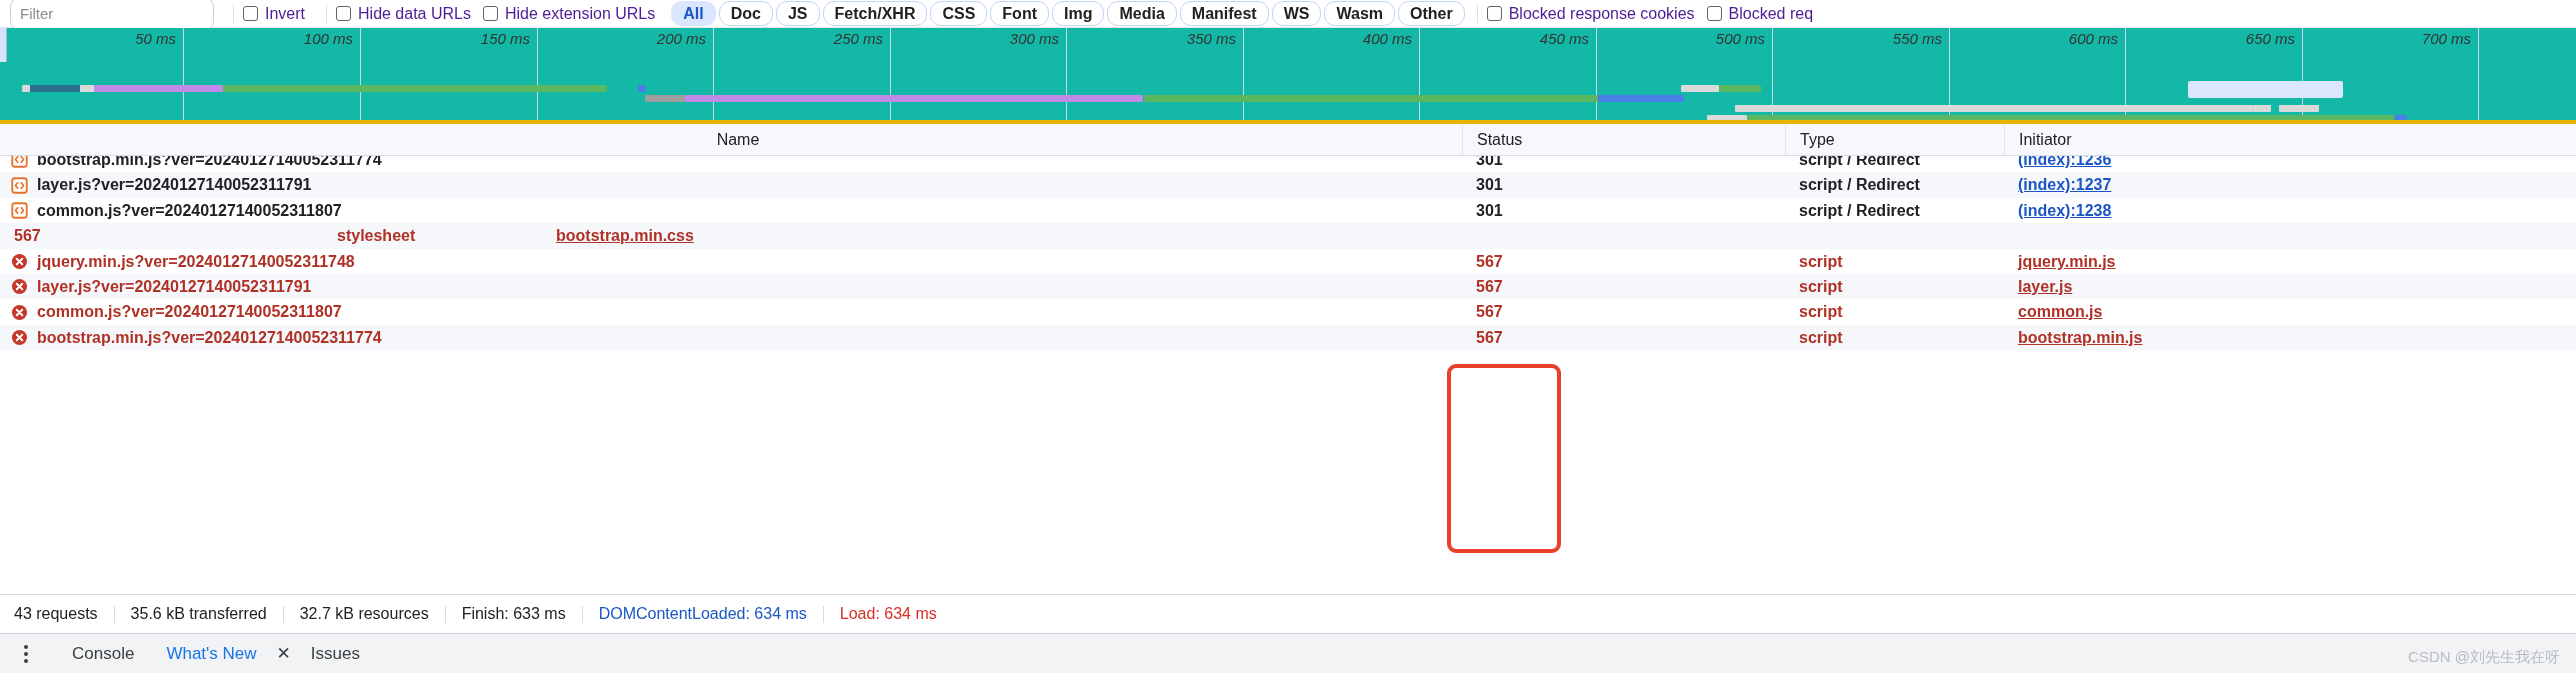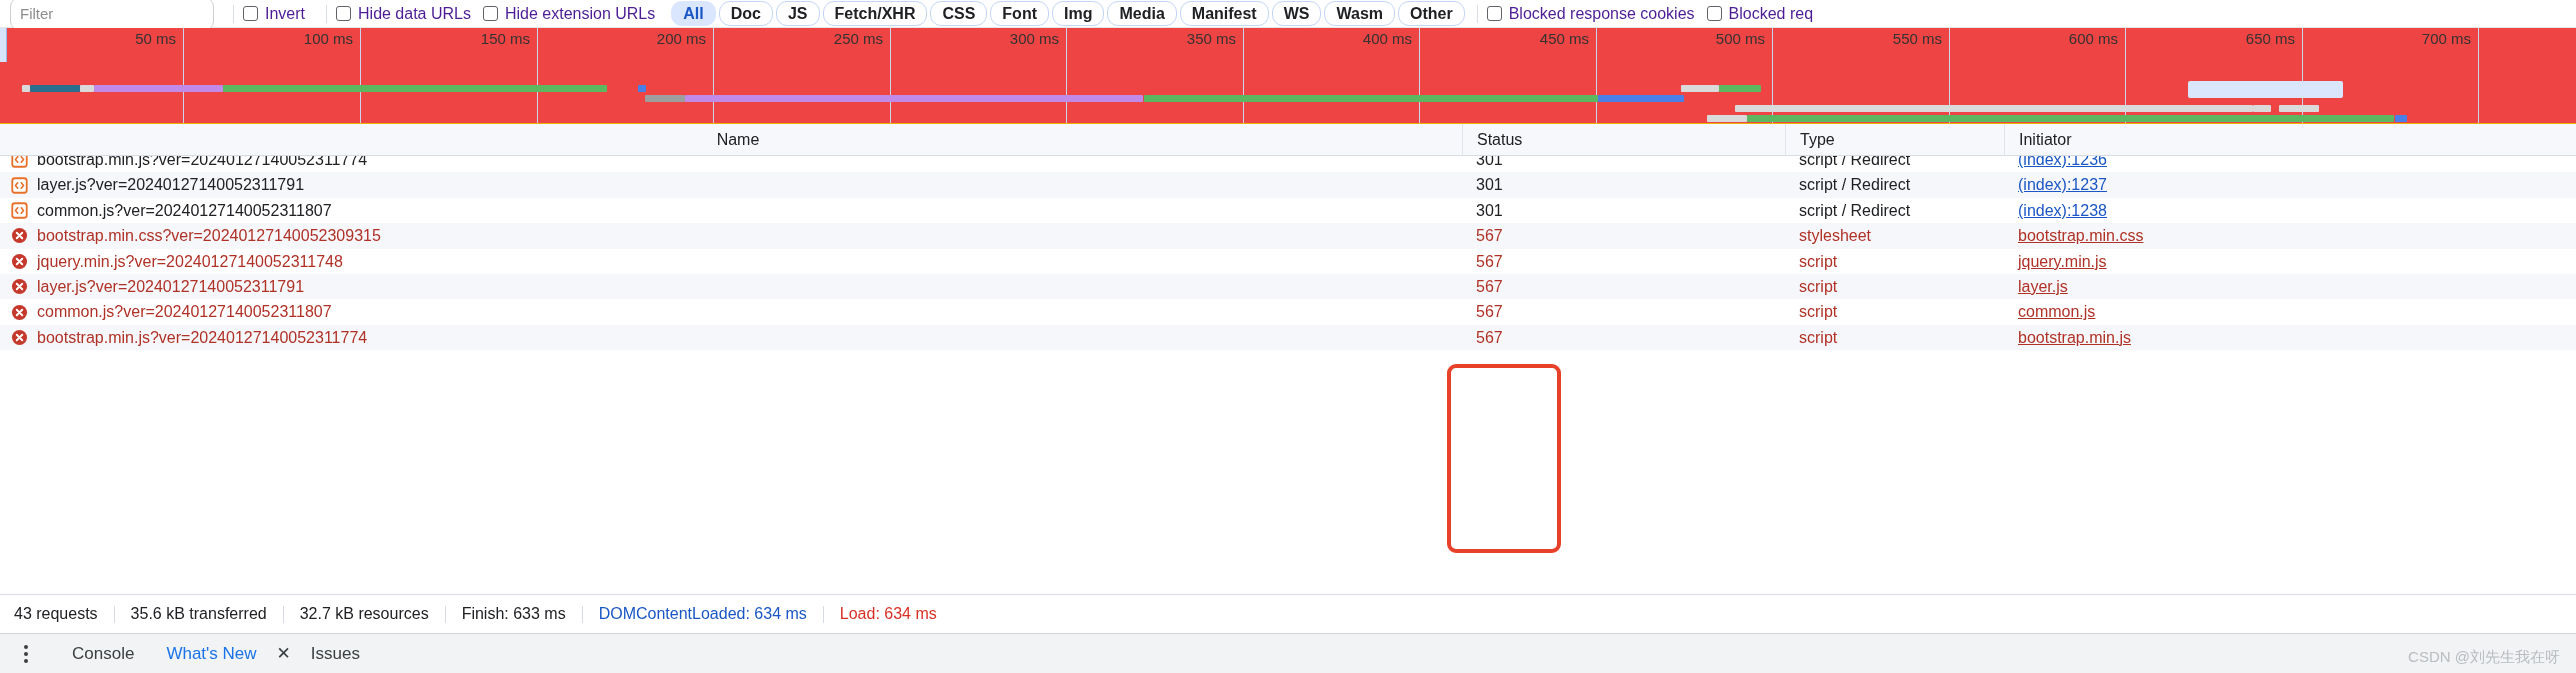--- a/index.html
+++ b/index.html
@@ -96,23 +96,24 @@
     border-color: transparent;
     text-align: center;
   }
   .pill.bold { font-weight: 700; }
 
   
   .overview {
     height: 96px;
     min-height: 96px;
     position: relative;
-    background: #ef4444;
-    border-bottom: 1px solid #eab308;
+    background: #14b8a6;
+    border-bottom: 4px solid #eab308;
     overflow: hidden;
+    font-style: italic;
   }
   .ruler {
     position: absolute;
     top: 0; left: 0; right: 0;
     height: 96px;
   }
   .tickline {
     position: absolute;
     top: 0;
     width: 1px;
@@ -180,20 +181,21 @@
     position: relative;
     background: #fff;
   }
   .row {
     display: flex;
     align-items: flex-end;
     height: 25.4px;
     font-size: 16px;
     color: #202124;
     white-space: nowrap;
+    font-weight: bold;
   }
   .row.odd  { background: #ffffff; }
   .row.even { background: #f6f7fa; }
   .row.err       { background: #ffffff; }
   .row.err.even  { background: #f6f7fa; }
   .row.err-hl    { background: #fadbd8; }
   .row.err .cell { color: #b03126; }
   .row.err-hl .cell { color: #b03126; }
 
   .cell {
@@ -440,27 +442,20 @@
             <rect x="1.2" y="1.2" width="13.6" height="13.6" rx="2.4" fill="#fff" stroke="#e8712a" stroke-width="1.7"></rect>
             <path d="M6.3 5.4 4.2 8l2.1 2.6M9.7 5.4 11.8 8l-2.1 2.6" fill="none" stroke="#e8712a" stroke-width="1.5" stroke-linecap="round" stroke-linejoin="round"></path>
           </svg>
           <span class="nm-text">common.js?ver=20240127140052311807</span>
         </div>
         <div class="cell c-status">301</div>
         <div class="cell c-type">script / Redirect</div>
         <div class="cell c-init"><span class="init-link blue">(index):1238</span></div>
       </div>
       <div class="row even err err-hl">
-        <div class="cell c-name">
-          <svg class="ico" viewBox="0 0 16 16">
-            <circle cx="8" cy="8" r="7.1" fill="#c5392c"></circle>
-            <path d="M5.4 5.4 10.6 10.6M10.6 5.4 5.4 10.6" stroke="#fff" stroke-width="1.8" stroke-linecap="round"></path>
-          </svg>
-          <span class="nm-text">bootstrap.min.css?ver=20240127140052309315</span>
-        </div>
         <div class="cell c-status">567</div>
         <div class="cell c-type">stylesheet</div>
         <div class="cell c-init"><span class="init-link">bootstrap.min.css</span></div>
       </div>
       <div class="row odd err">
         <div class="cell c-name">
           <svg class="ico" viewBox="0 0 16 16">
             <circle cx="8" cy="8" r="7.1" fill="#c5392c"></circle>
             <path d="M5.4 5.4 10.6 10.6M10.6 5.4 5.4 10.6" stroke="#fff" stroke-width="1.8" stroke-linecap="round"></path>
           </svg>

